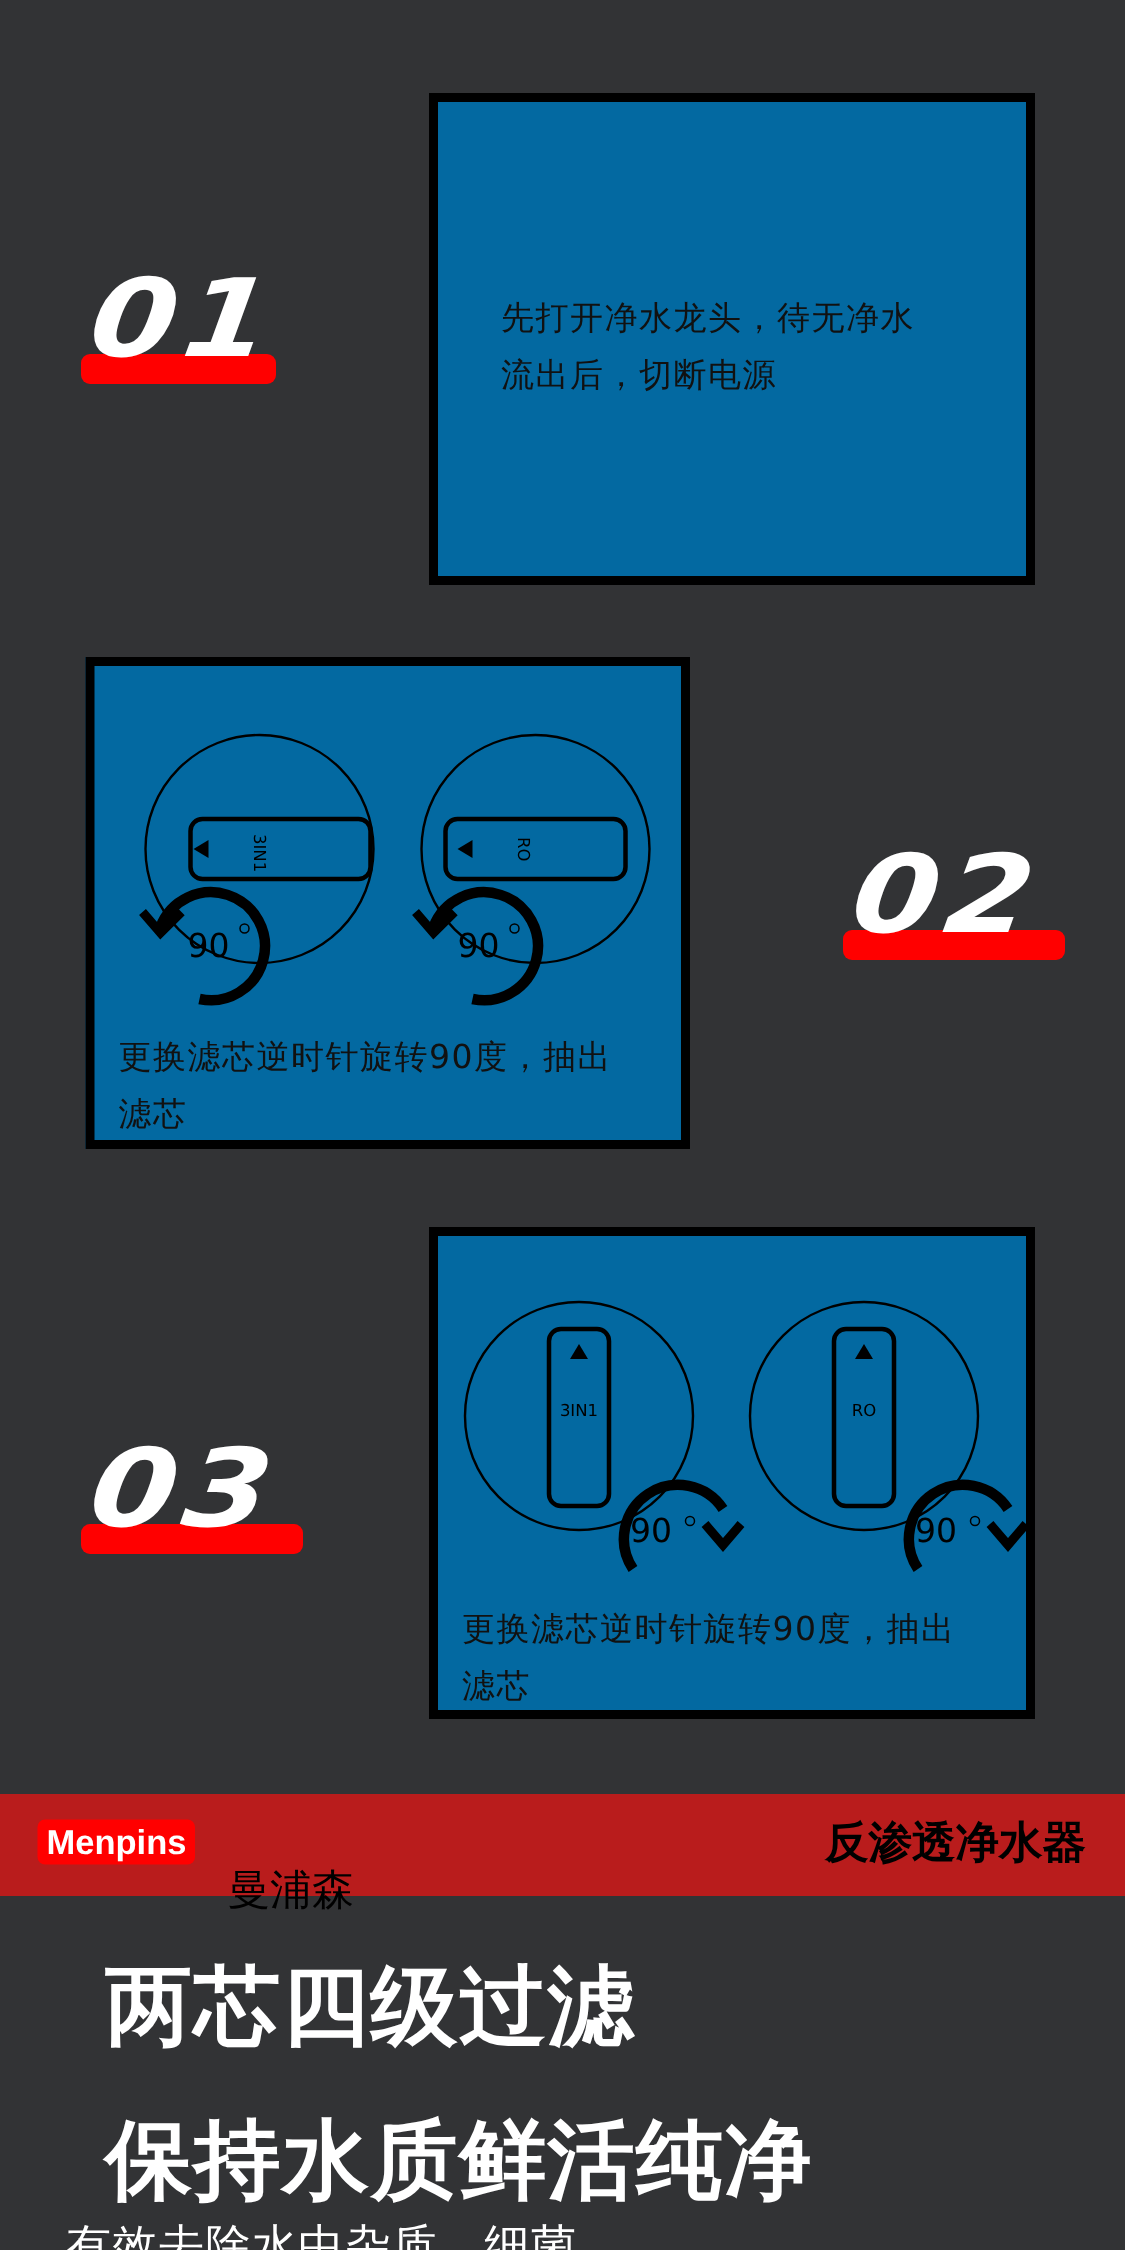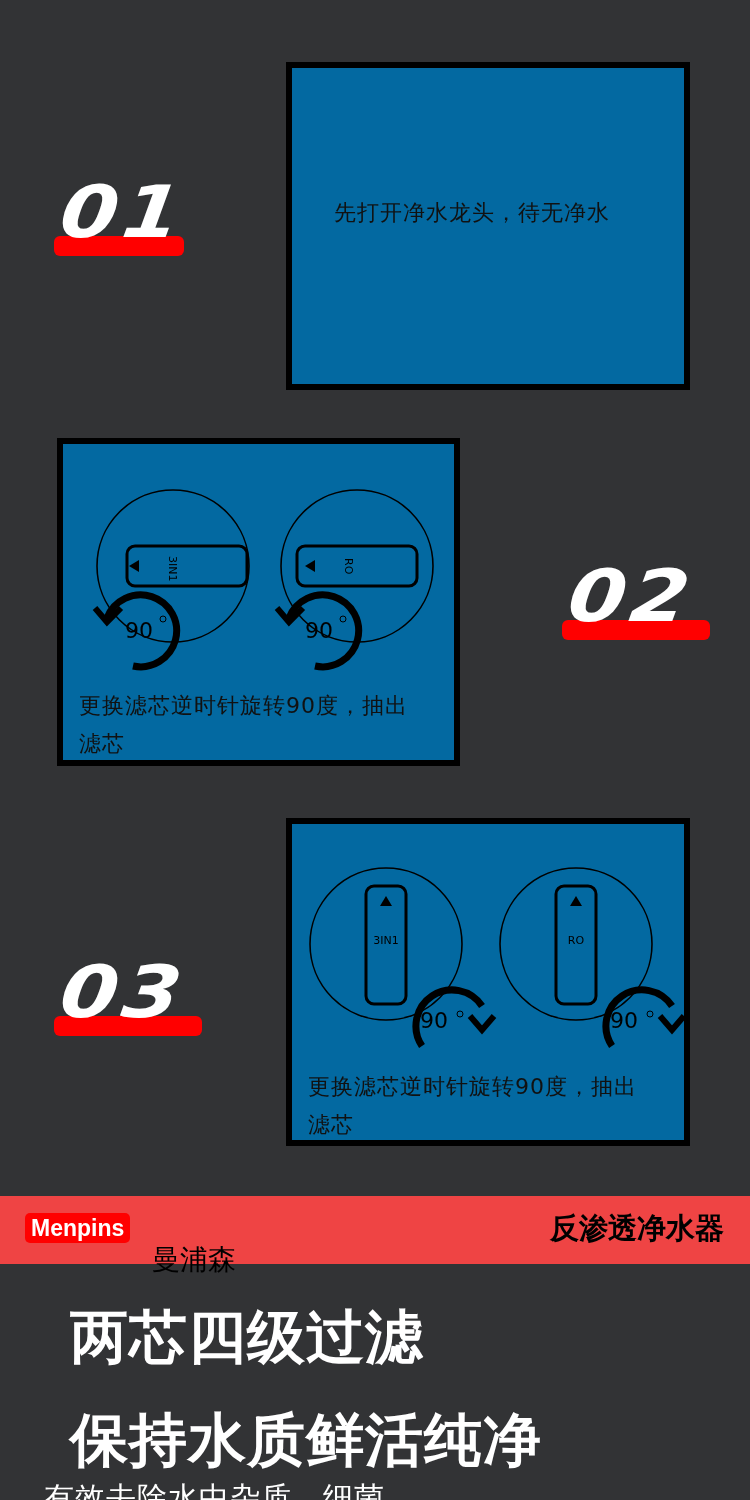--- a/index.html
+++ b/index.html
@@ -21,21 +21,21 @@
   .step-num .bar {
     position:absolute; left:0; bottom:0; height:20px; background:#ff0000; border-radius:6px;
   }
   .step-num .digits {
     position:absolute; left:12px; top:0; font-family:"DejaVu Sans", sans-serif;
     font-weight:bold; font-style:italic; color:#fff; font-size:72px; line-height:72px;
     letter-spacing:4px; transform:skewX(-8deg) scaleX(1.15); transform-origin:left top;
   }
   .dial { position:absolute; }
   .brand-bar {
-    position:absolute; left:0; top:1196px; width:750px; height:68px; background:#ef4444;
+    position:absolute; left:0; top:1196px; width:750px; height:68px; background:#b91c1c;
   }
   .brand-badge {
     position:absolute; left:25px; top:17px; height:30px; padding:0 6px; background:#ff0000;
     border-radius:5px; color:#fff; font-family:"Liberation Sans", sans-serif; font-weight:bold;
     font-size:23px; line-height:30px;
   }
   .brand-cn {
     position:absolute; left:152px; top:16px; font-size:28px; line-height:32px; color:#000;margin-top:32px;
   }
   .product-name {
@@ -51,20 +51,21 @@
 </head>
 <body>
 
 <div class="step-num" style="left:54px;top:176px;width:130px;">
   <div class="bar" style="width:130px;"></div>
   <div class="digits">01</div>
 </div>
 <div class="card" style="left:286px;top:62px;width:404px;height:328px;">
   <div class="card-text" style="left:42px;top:126px;">
     <div>先打开净水龙头，待无净水</div>
+    <div>流出后，切断电源</div>
   </div>
 </div>
 
 <div class="card" style="left:57px;top:438px;width:403px;height:328px;">
 
   <svg class="dial" style="left:14px;top:38px;" width="190" height="190" viewBox="0 0 190 190">
     <circle cx="96" cy="84" r="76" fill="none" stroke="#000" stroke-width="1.6"></circle>
     <rect x="50" y="64" width="120" height="40" rx="8" fill="none" stroke="#000" stroke-width="3"></rect>
     <polygon points="52,84 62,78 62,90" fill="#000"></polygon>
     <text x="0" y="0" font-size="11" font-family="DejaVu Sans, sans-serif" transform="translate(92,74) rotate(90)" fill="#000">3IN1</text>

